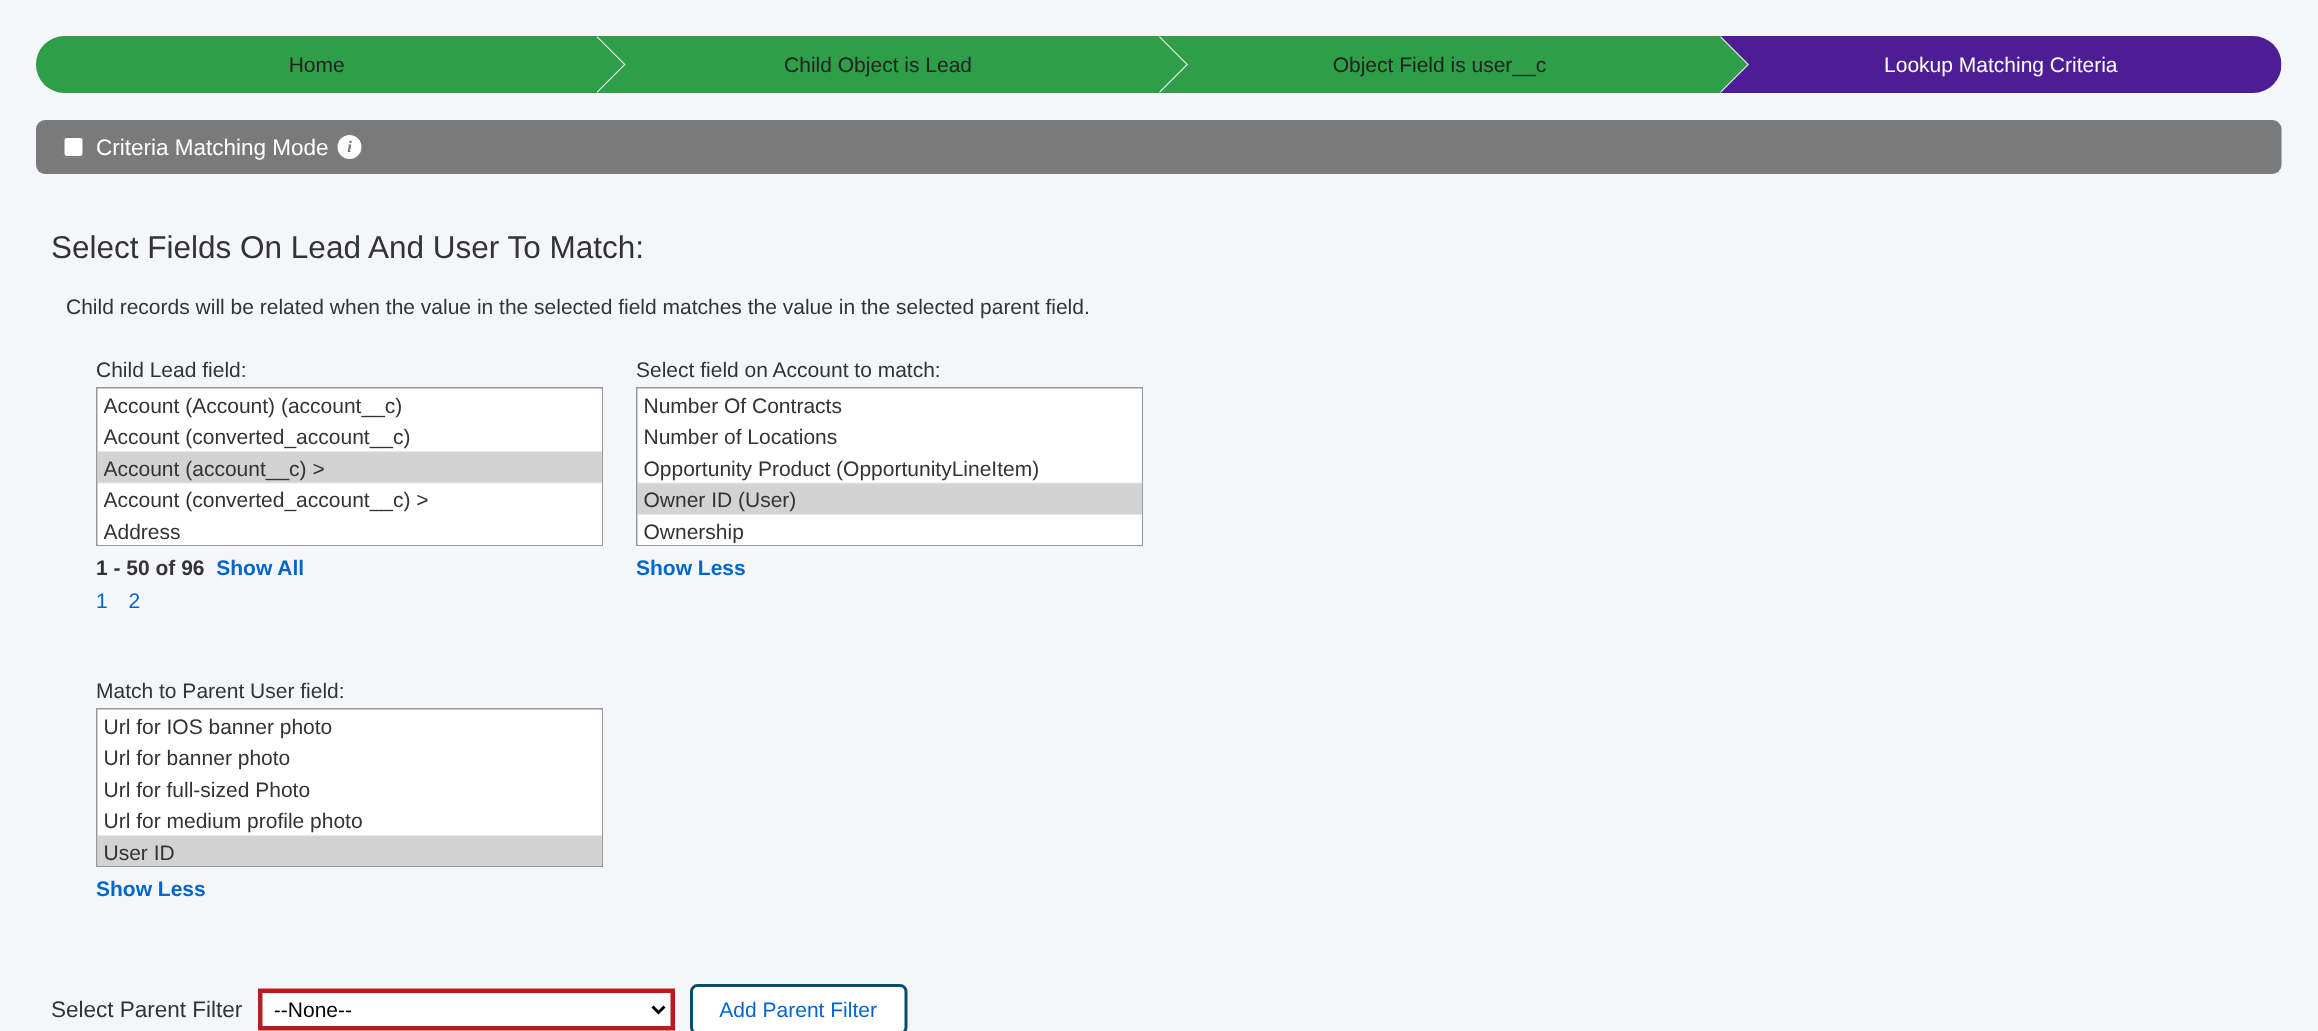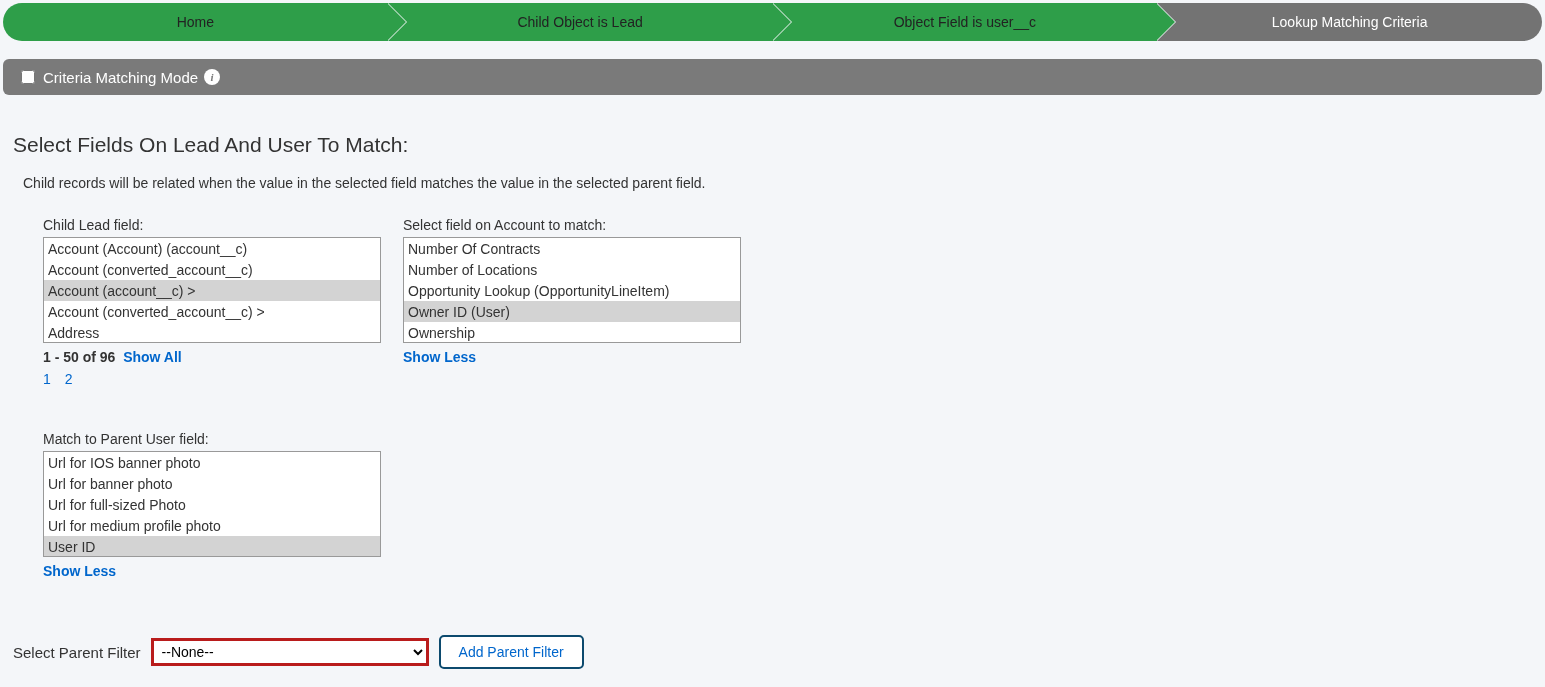--- a/index.html
+++ b/index.html
@@ -3,33 +3,33 @@
 <meta charset="utf-8">
 <style>
   * { box-sizing: border-box; }
   html, body {
     margin: 0; padding: 0;
     font-family: "Segoe UI", Arial, sans-serif;
     background: #f4f6f9;
     color: #333;
     font-size: 14px;
   }
-  .page { width: 1545px; height: 687px; padding: 3px; position: relative; }
+  .page { width: 1545px; height: 687px; padding: 24px; position: relative; }
   
   .wizard { display: flex; height: 38px; overflow: hidden; border-radius: 19px; }
   .wizard-step {
     position: relative;
     flex: 1;
     background: #2e9e49;
     color: #222;
     display: flex; align-items: center; justify-content: center;
     font-size: 14px;
   }
   .wizard-step.active {
-    background: #737373;
+    background: #4c1d95;
     color: #fff;
   }
   .wizard-step:not(:last-child)::after {
     content: '';
     position: absolute;
     right: -18px; top: 0;
     border-top: 19px solid transparent;
     border-bottom: 19px solid transparent;
     border-left: 19px solid #2e9e49;
     z-index: 2;
@@ -151,21 +151,21 @@
           <span class="link-plain">1</span>
           <span class="link-plain">2</span>
         </div>
       </div>
 
       <div class="field-block">
         <span class="field-label">Select field on Account to match:</span>
         <div class="listbox">
           <div class="opt">Number Of Contracts</div>
           <div class="opt">Number of Locations</div>
-          <div class="opt">Opportunity Lookup (OpportunityLineItem)</div>
+          <div class="opt">Opportunity Product (OpportunityLineItem)</div>
           <div class="opt selected">Owner ID (User)</div>
           <div class="opt">Ownership</div>
         </div>
         <div class="below-list">
           <span class="link">Show Less</span>
         </div>
       </div>
     </div>
 
     <div class="row2">

